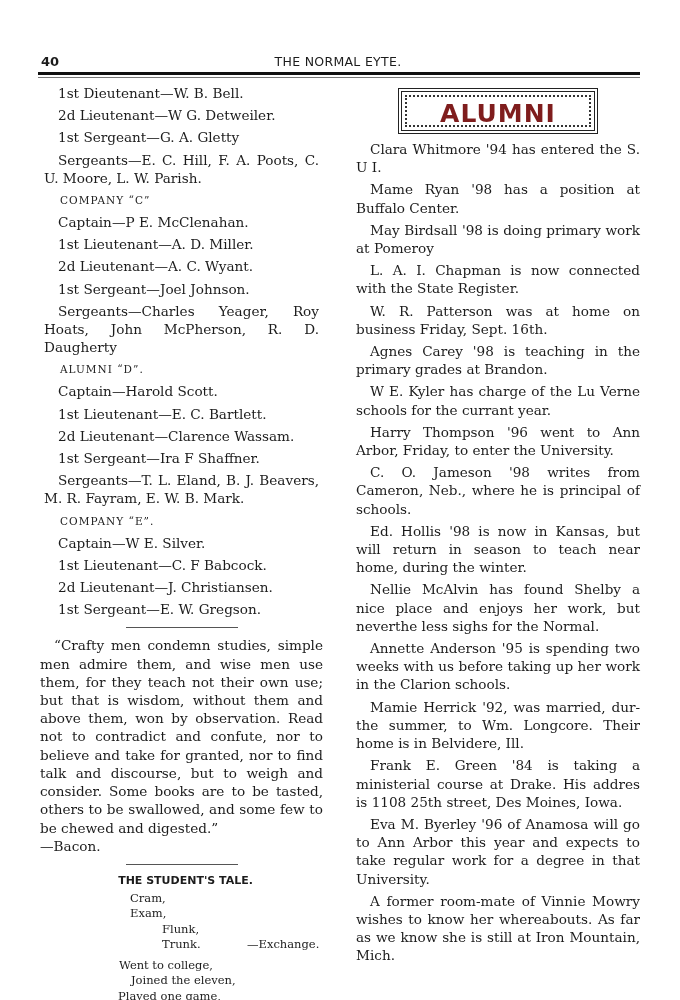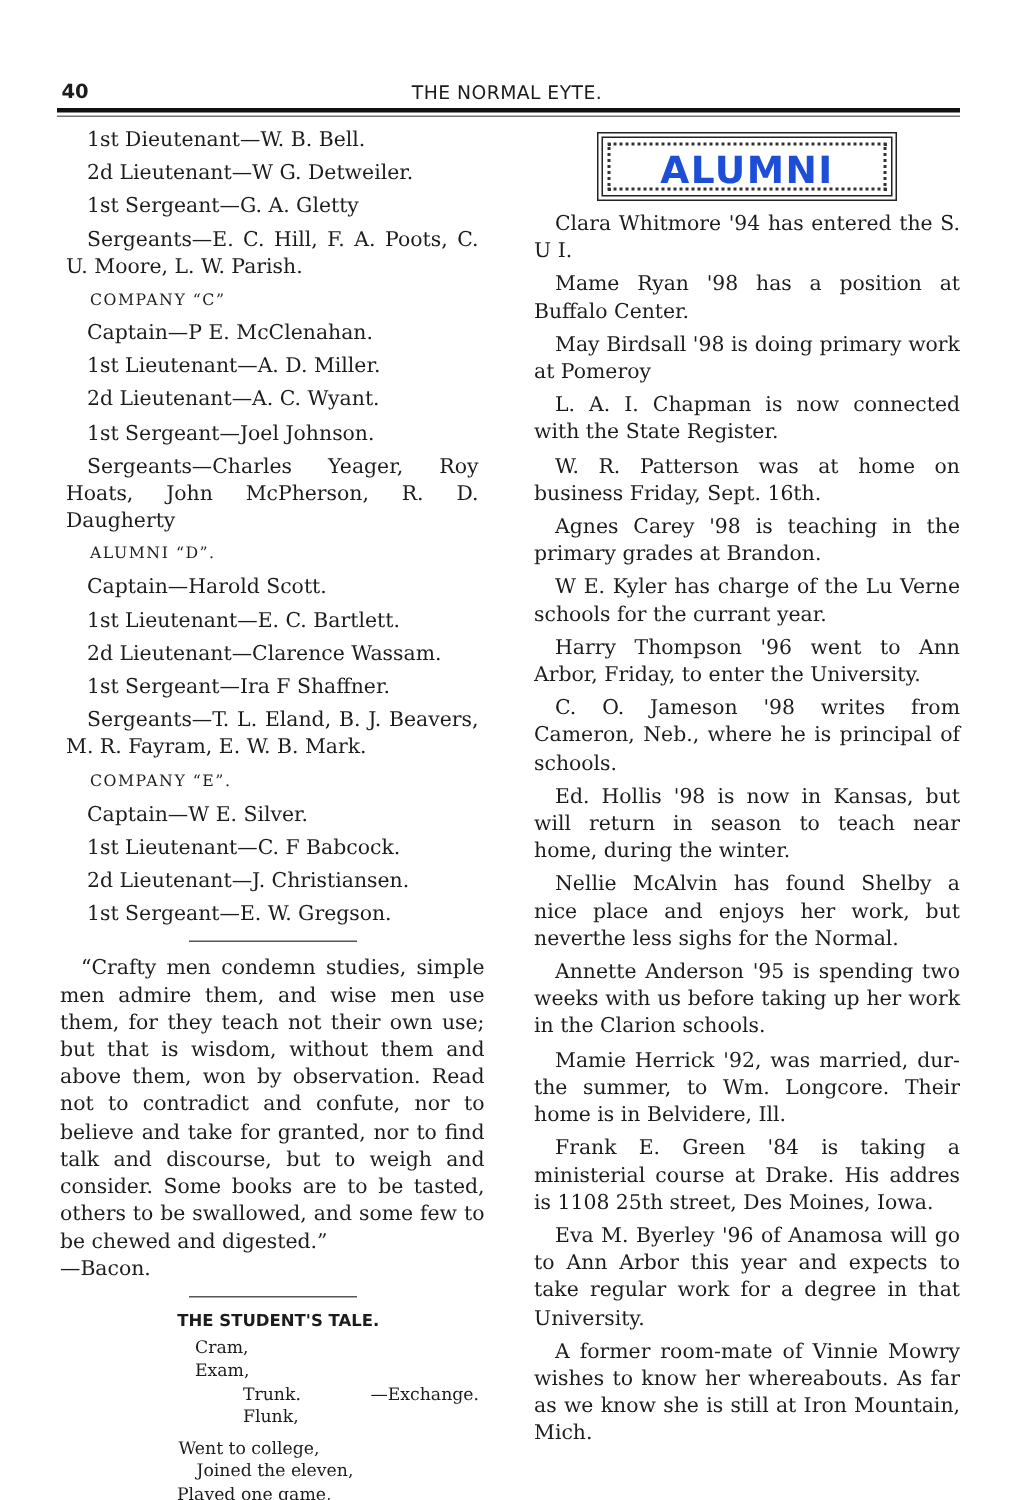--- a/index.html
+++ b/index.html
@@ -49,21 +49,21 @@
   .sheet { margin: 4px 0 0 14px; font-size: 12px; }
 
   .banner {
     width: 200px; height: 46px; margin: 8px auto 6px auto; position: relative;
     border: 4px double #222; box-sizing: border-box;
     outline: 2px dotted #333; outline-offset: -9px;
   }
   .banner-text {
     position: absolute; left: 0; right: 0; top: 9px; text-align: center;
     font-family: "DejaVu Sans", sans-serif; font-weight: bold; font-size: 25px;
-    letter-spacing: 1px; line-height: 26px; color: #1d4ed8;
+    letter-spacing: 1px; line-height: 26px; color: #7f1d1d;
   }
   .alum p { margin: 0 0 4px 0; text-align: justify; }
 </style>
 </head>
 <body>
 
 <div class="header">
   <span class="page-num">40</span>
   <span class="running-title">THE NORMAL EYTE.</span>
 </div>
@@ -111,25 +111,25 @@
     <p>—Bacon.</p>
   </div>
 
   <div class="sep"></div>
 
   <div>
     <p class="poem-title">THE STUDENT'S TALE.</p>
     <div class="poem">
       <div style="padding-left:90px">Cram,</div>
       <div style="padding-left:90px">Exam,</div>
+      <div style="padding-left:122px">Flunk,</div>
       <div style="padding-left:122px; position:relative;">
         <span>Trunk.</span>
         <span style="position:absolute; left:207px;">—Exchange.</span>
       </div>
-      <div style="padding-left:122px">Flunk,</div>
     </div>
     <div class="poem" style="margin-top:6px">
       <div style="padding-left:79px">Went to college,</div>
       <div style="padding-left:91px">Joined the eleven,</div>
       <div style="padding-left:78px">Played one game,</div>
       <div style="padding-left:90px">
         <span>Went to Heaven(?)</span>
         <span>—Exchange.</span>
       </div>
     </div>

